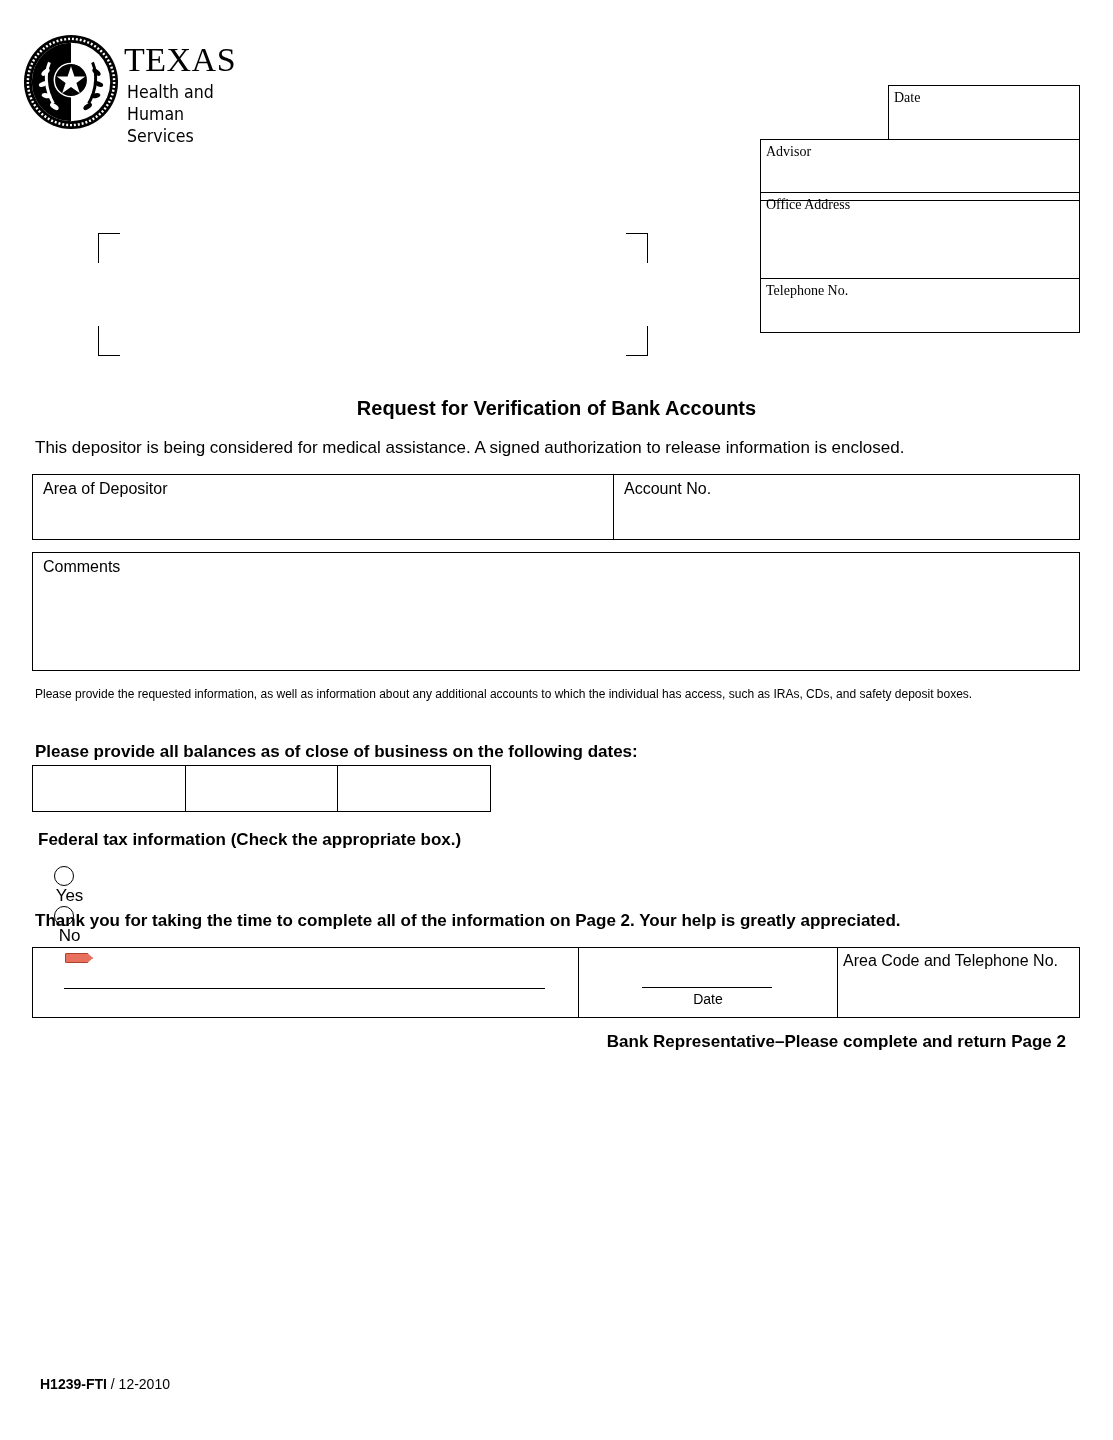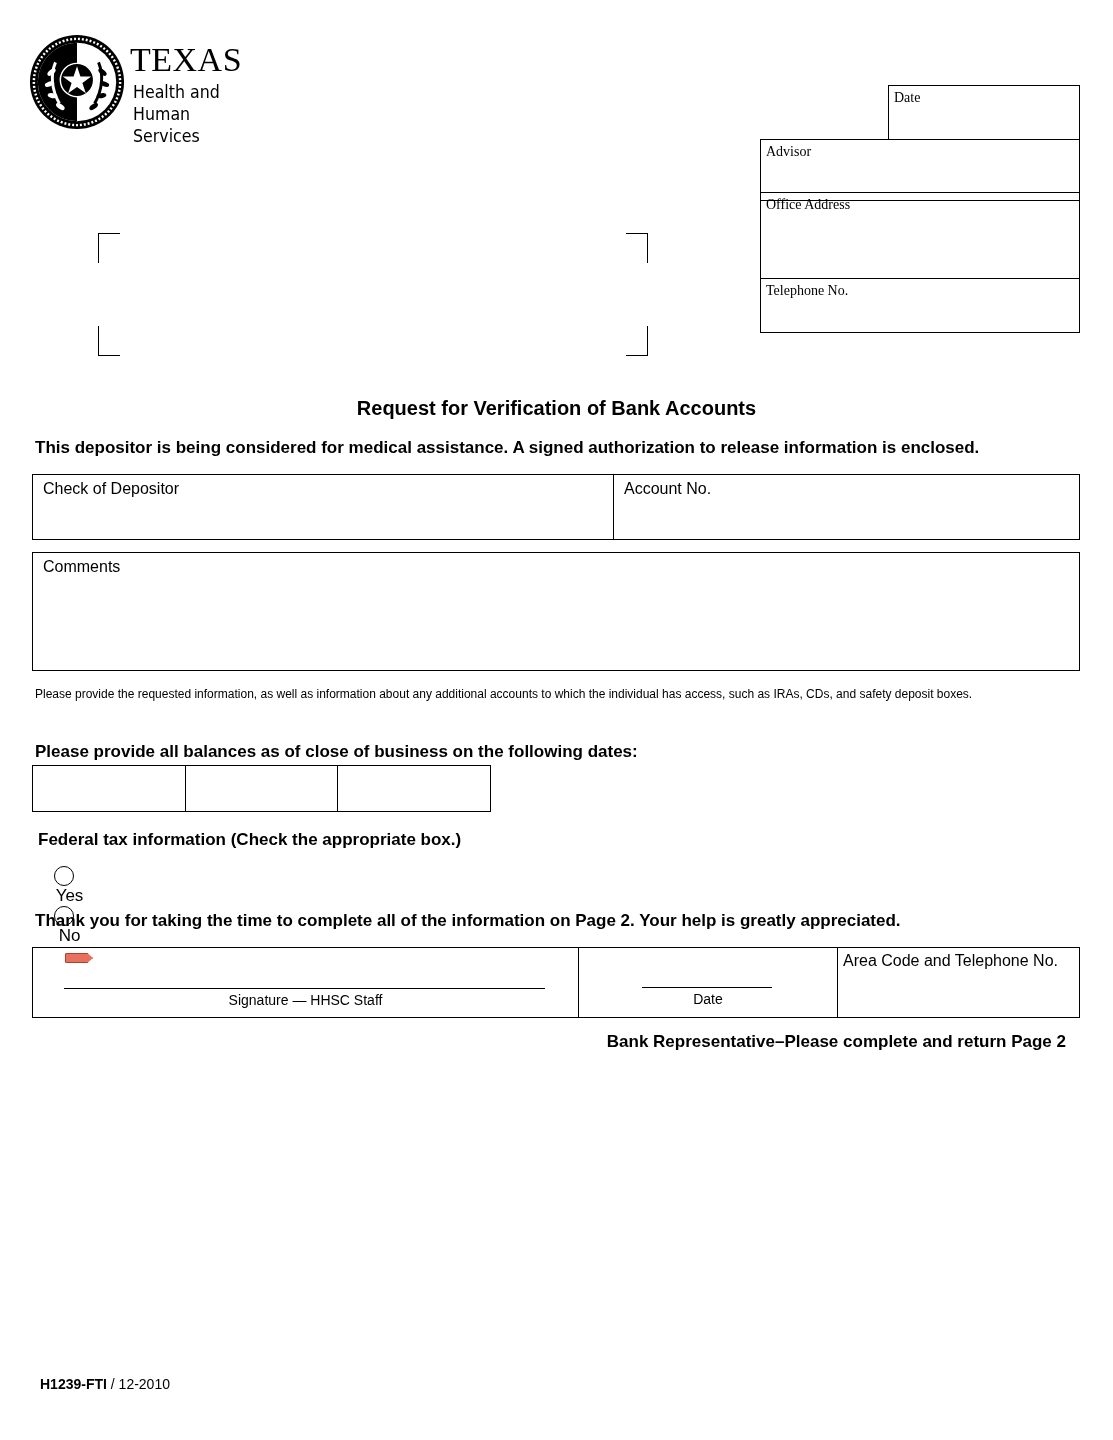--- a/index.html
+++ b/index.html
@@ -1,21 +1,21 @@
 <!DOCTYPE html>
 <html><head>
   <meta charset="utf-8">
   <style>
     html, body { margin: 0; padding: 0; background: #ffffff; }
     body { width: 1113px; height: 1440px; position: relative; overflow: hidden;
            font-family: "Liberation Sans", sans-serif; color: #000; }
     .abs { position: absolute; }
 
     
-    .logo { left: 28px; top: 33px; width: 260px; height: 100px; }
+    .logo { left: 22px; top: 33px; width: 260px; height: 100px; }
     .logo-seal { position: absolute; left: 0; top: 0; width: 98px; height: 98px; }
     .logo-texas { position: absolute; left: 102px; top: 10px; font-family: "Liberation Serif", serif;
                   font-size: 34px; letter-spacing: 0.5px; line-height: 1; }
     .logo-sub { position: absolute; left: 105px; top: 48px; font-family: "DejaVu Sans", sans-serif;
                 font-size: 18px; line-height: 22px; font-weight: normal; transform: scaleX(0.88); transform-origin: left top; }
 
     
     .hbox { border: 1px solid #000; box-sizing: border-box; font-family: "Liberation Serif", serif;
             font-size: 14px; padding: 4px 0 0 5px; }
     .date-box { left: 888px; top: 85px; width: 192px; height: 55px; }
@@ -24,21 +24,21 @@
     .tel-box { left: 760px; top: 278px; width: 320px; height: 55px; }
 
     
     .corner { position: absolute; width: 22px; height: 30px; box-sizing: border-box; }
     .c-tl { left: 98px; top: 233px; border-left: 1.5px solid #000; border-top: 1.5px solid #000; }
     .c-tr { left: 626px; top: 233px; border-right: 1.5px solid #000; border-top: 1.5px solid #000; }
     .c-bl { left: 98px; top: 326px; border-left: 1.5px solid #000; border-bottom: 1.5px solid #000; }
     .c-br { left: 626px; top: 326px; border-right: 1.5px solid #000; border-bottom: 1.5px solid #000; }
 
     .title { left: 0; width: 1113px; top: 397px; text-align: center; font-weight: bold; font-size: 20px; }
-    .intro { left: 35px; top: 438px; font-weight: bold; font-size: 17px; }
+    .intro { left: 35px; top: 438px; font-weight: normal; font-size: 17px; }
 
     .field-row { left: 32px; width: 1048px; border: 1px solid #000; box-sizing: border-box; display: flex; }
     .row1 { top: 474px; height: 66px; }
     .row1 .cell1 { width: 581px; border-right: 1px solid #000; }
     .row1 .cell2 { flex: 1; }
     .cell { box-sizing: border-box; padding: 5px 0 0 10px; font-size: 16px; }
     .comments { top: 552px; height: 119px; }
 
     .para { left: 35px; top: 683px; width: 1040px; font-size: 12px; line-height: 22px; }
     .balances-label { left: 35px; top: 742px; font-weight: bold; font-size: 17px; }
@@ -125,21 +125,21 @@
   <div class="corner c-tr"></div>
   <div class="corner c-bl"></div>
   <div class="corner c-br"></div>
 </div>
 
 <div class="abs title">Request for Verification of Bank Accounts</div>
 <div class="abs intro">This depositor is being considered for medical assistance. A signed authorization to release information is enclosed.</div>
 
 <div class="abs field-row row1">
   <div class="cell cell1">
-    <span>Check of Depositor</span>
+    <span>Area of Depositor</span>
   </div>
   <div class="cell cell2">
     <span>Account No.</span>
   </div>
 </div>
 
 <div class="abs field-row comments">
   <div class="cell">
     <span>Comments</span>
   </div>
@@ -161,21 +161,20 @@
   <span class="radio"></span>
   <span class="radio-label">No</span>
 </div>
 
 <div class="abs thanks">Thank you for taking the time to complete all of the information on Page 2. Your help is greatly appreciated.</div>
 
 <div class="abs sig-row">
   <div class="sig-cell">
     <span class="sign-flag"></span>
     <div class="sig-line"></div>
-    <div class="sig-caption">Signature — HHSC Staff</div>
   </div>
   <div class="sdate-cell">
     <div class="sdate-line"></div>
     <div class="sdate-caption">Date</div>
   </div>
   <div class="phone-cell">
     <span class="phone-label">Area Code and Telephone No.</span>
   </div>
 </div>
 

